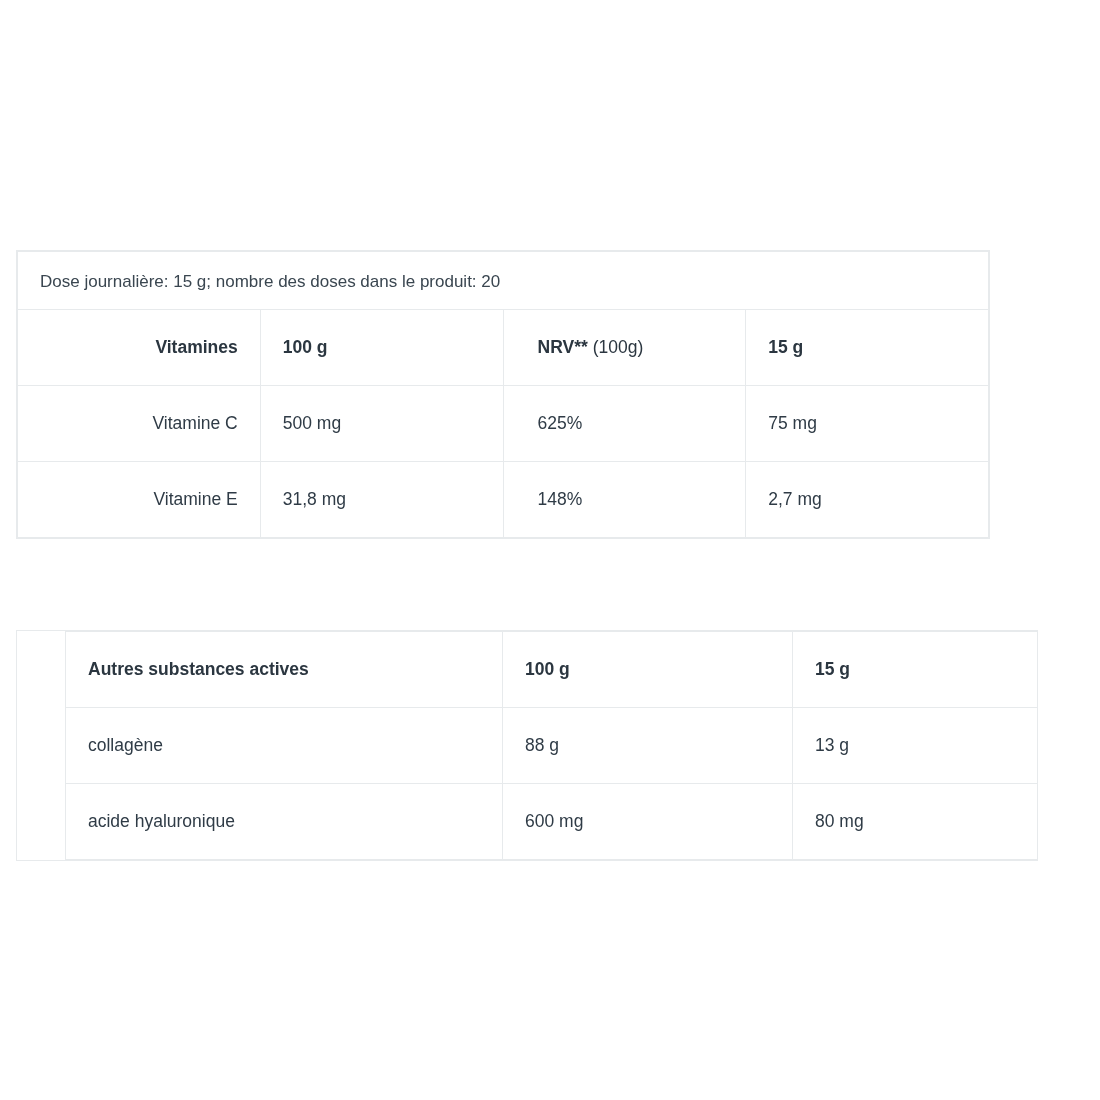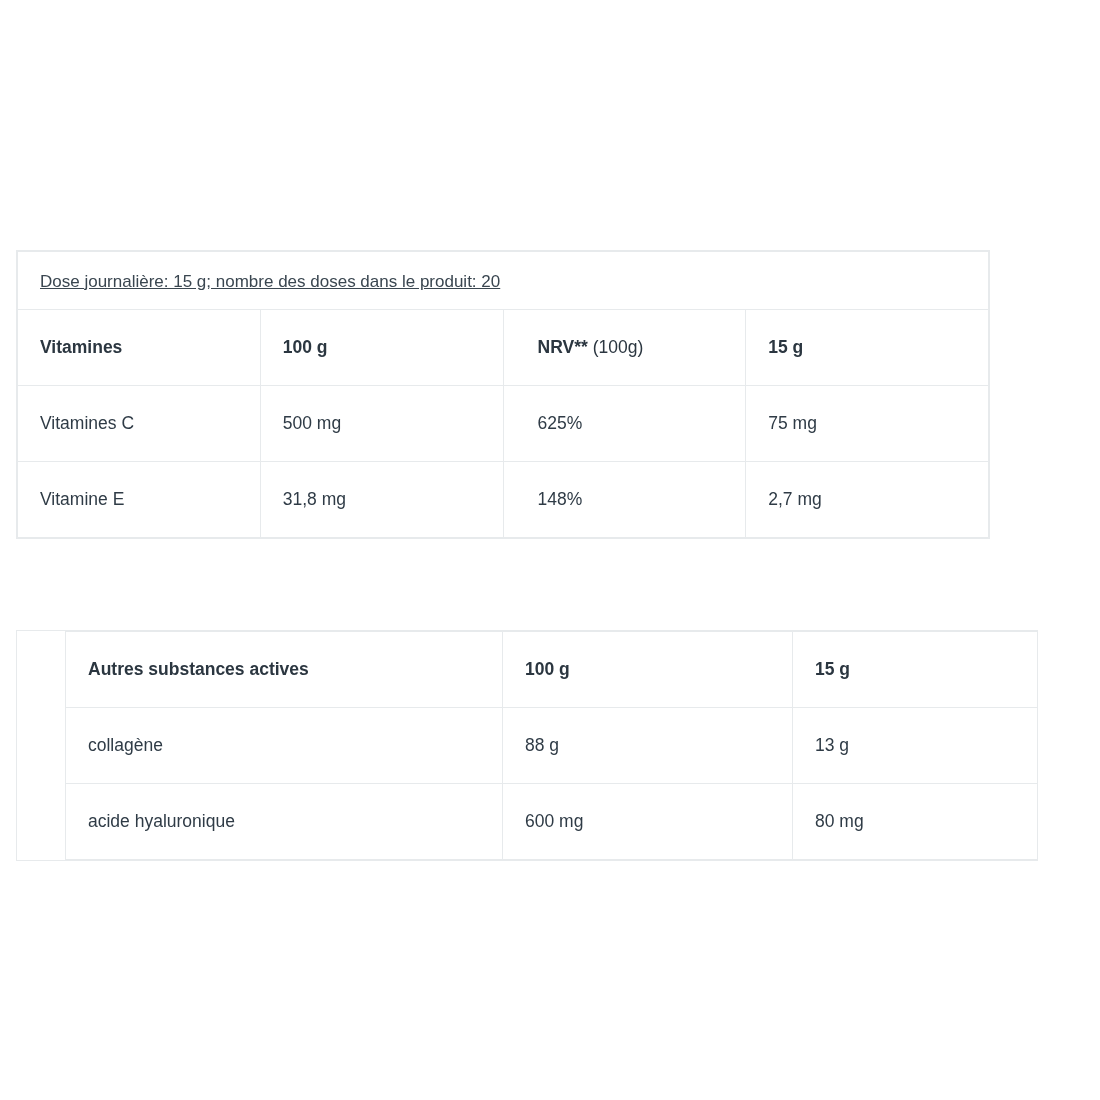--- a/index.html
+++ b/index.html
@@ -49,40 +49,39 @@
     color: #2f3b46;
     height: 76px;
     box-sizing: border-box;
   }
 
   .serving-row td {
     height: 58px;
     font-size: 17px;
     color: #3a4650;
     padding-top: 2px;
-    text-decoration: underline;
   }
 
   .head-row th {
     font-weight: bold;
     font-size: 17.5px;
     color: #2b3640;
   }
   .head-row th .light {
     font-weight: normal;
   }
 
   .footnote-row td {
     height: 58px;
     font-size: 17px;
     color: #2f3b46;
   }
 
   
-  .c1 { width: 390px; }
+  .c1 { width: 390px; text-align: right; }
   .c2 { width: 192px; }
   .c3 { width: 196px; padding-left: 34px; }
   .c4 { width: 194px; }
 
   
   .s1 { width: 437px; }
   .s2 { width: 290px; }
   .s3 { width: 245px; }
 </style>
 </head>
@@ -96,21 +95,21 @@
         <tr class="serving-row">
           <td colspan="4">Dose journalière: 15 g; nombre des doses dans le produit: 20</td>
         </tr>
         <tr class="head-row">
           <th class="c1">Vitamines</th>
           <th class="c2">100 g</th>
           <th class="c3"><span>NRV**</span><span class="light"> (100g)</span></th>
           <th class="c4">15 g</th>
         </tr>
         <tr>
-          <td class="c1">Vitamines C</td>
+          <td class="c1">Vitamine C</td>
           <td class="c2">500 mg</td>
           <td class="c3">625%</td>
           <td class="c4">75 mg</td>
         </tr>
         <tr>
           <td class="c1">Vitamine E</td>
           <td class="c2">31,8 mg</td>
           <td class="c3">148%</td>
           <td class="c4">2,7 mg</td>
         </tr>

